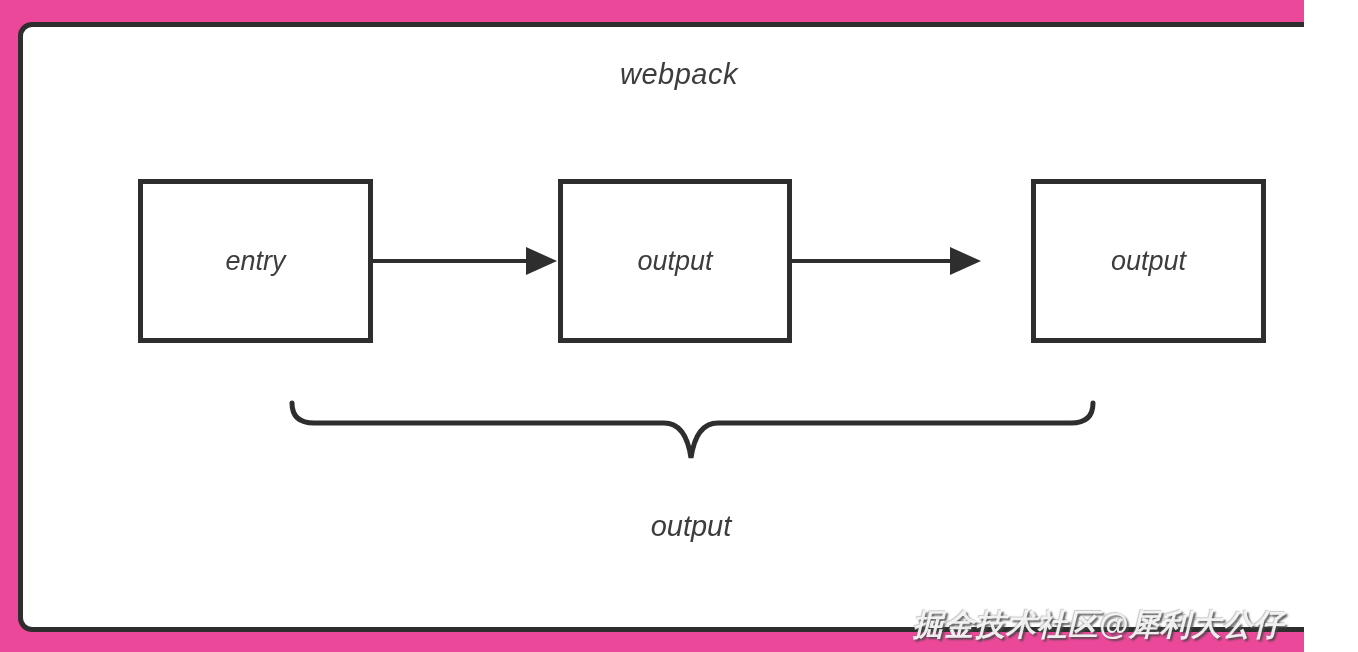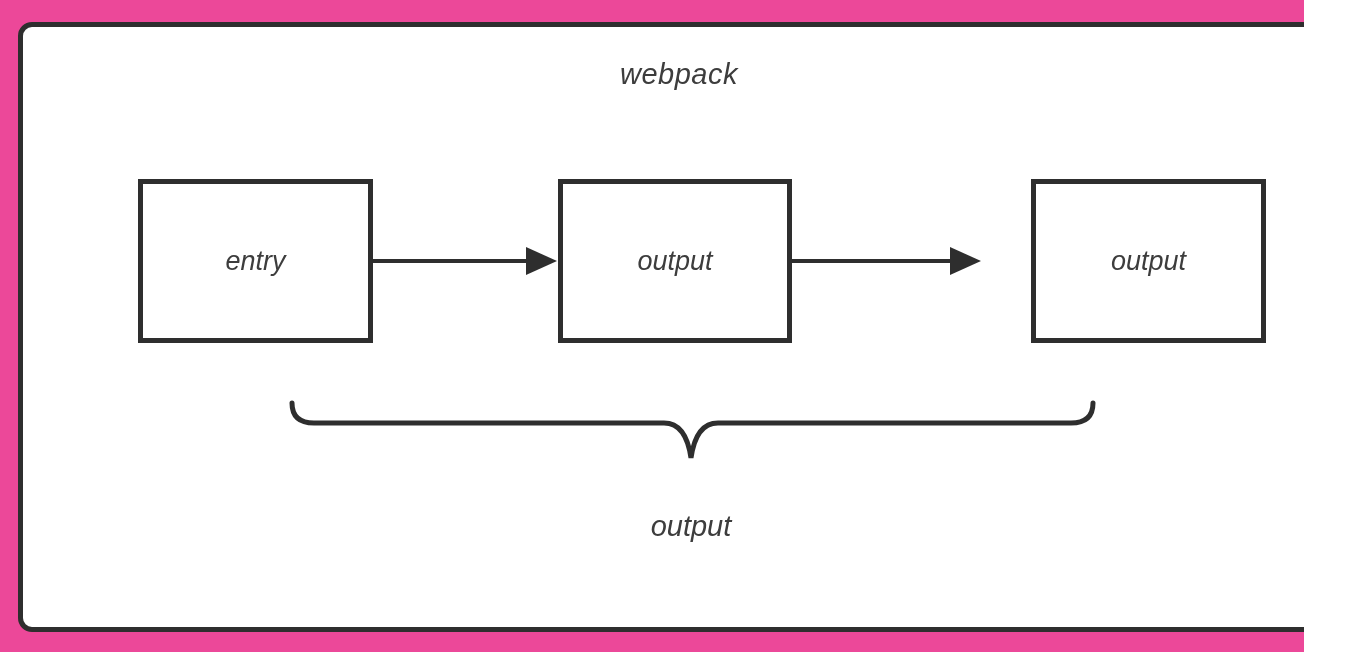--- a/index.html
+++ b/index.html
@@ -113,14 +113,15 @@
     <g>
       <line x1="792" y1="261" x2="951" y2="261" stroke="#2e2e2e" stroke-width="4"></line>
       <polygon points="950,247 950,275 981,261" fill="#2e2e2e"></polygon>
     </g>
 
     <path d="M 292 403 Q 292 423 314 423 L 664 423 Q 686 423 691 458 Q 696 423 718 423 L 1071 423 Q 1093 423 1093 403" fill="none" stroke="#2e2e2e" stroke-width="5" stroke-linecap="round"></path>
   </svg>
 
   <div class="brace-label">output</div>
 
+  <div class="watermark">掘金技术社区@犀利大公仔</div>
 
 </div>
 
 </body></html>

